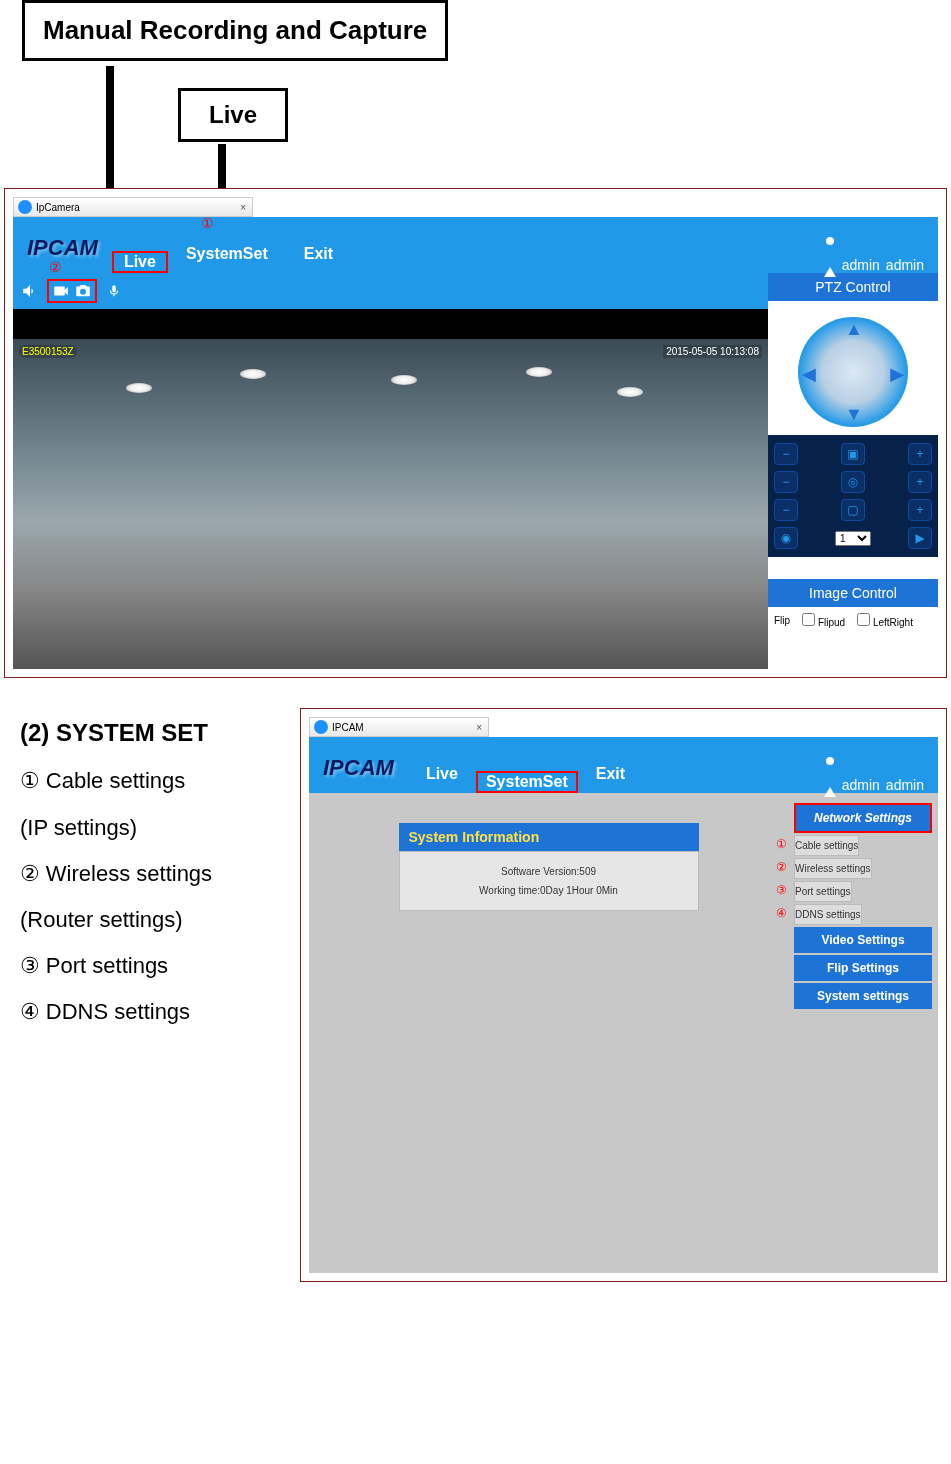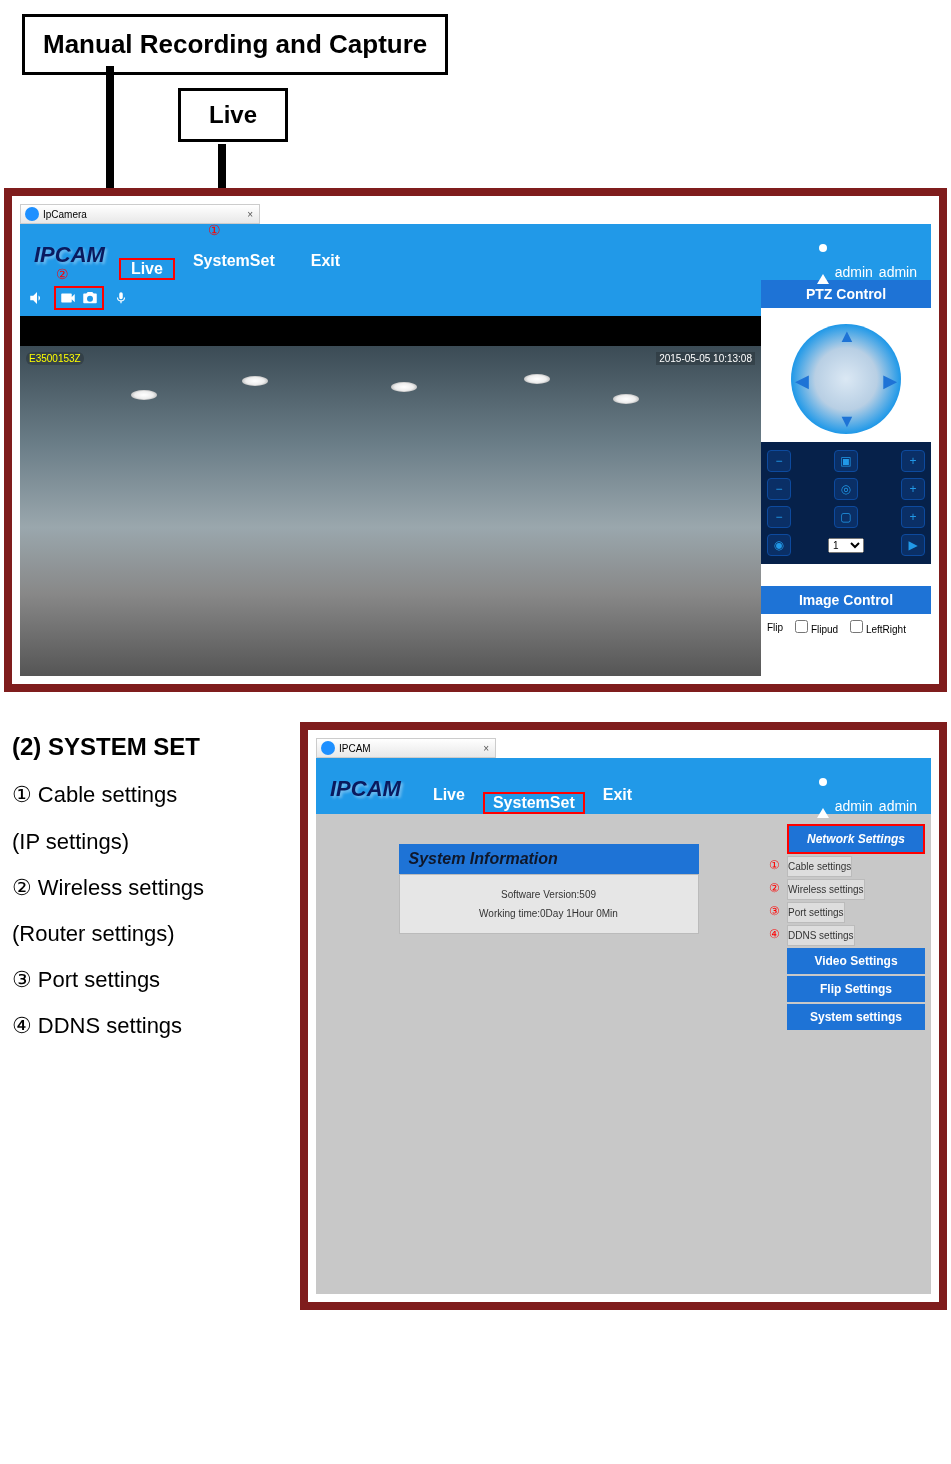--- a/index.html
+++ b/index.html
@@ -7,21 +7,21 @@
   
   
   .callout { position: absolute; border: 3px solid #000; background: #fff; padding: 12px 18px; font-weight: bold; font-size: 26px; }
   .callout-live { font-size: 24px; padding: 10px 28px; }
   
   
   .arrow-line { position: absolute; background: #000; width: 8px; }
   .arrow-head { position: absolute; width: 0; height: 0; border-left: 12px solid transparent; border-right: 12px solid transparent; border-top: 20px solid #000; }
   
   
-  .outer-box { border: 8px solid #7f1d1d; margin: 0 4px; background: #fff; padding: 8px; position: relative; }
+  .outer-box { border: 1px solid #7f1d1d; margin: 0 4px; background: #fff; padding: 8px; position: relative; }
   
   
   .browser-tab { display: flex; align-items: center; background: linear-gradient(#fff,#e8e8e8); border: 1px solid #ccc; height: 20px; width: 240px; }
   .browser-tab .ie-icon { width: 14px; height: 14px; background: #1e90ff; border-radius: 50%; margin: 0 4px; display: inline-block; }
   .browser-tab-text { font-size: 10px; flex: 1; }
   .browser-tab .close-x { font-size: 10px; padding: 0 6px; color: #555; }
   
   
   .app-header { background: #2199e8; color: #fff; display: flex; align-items: flex-end; height: 56px; position: relative; }
   .logo { font-style: italic; font-weight: bold; color: #0a1a5e; font-size: 22px; margin: 0 14px 12px 14px; text-shadow: 2px 2px 3px rgba(255,255,255,0.4); }
@@ -41,36 +41,36 @@
   
   
   .video-wrap { display:flex; }
   .video-pane { flex:1; background:#000; position:relative; height:360px; }
   .video-img { width:100%; height:100%; background: linear-gradient(180deg,#3b4b55 0%, #6b7e88 30%, #9aa7ad 55%, #888 75%, #555 100%); position:relative; }
   .video-overlay-id { position:absolute; top:6px; left:6px; font-size:10px; color:#ff0; background:rgba(0,0,0,.2); padding:1px 3px;border-radius:6px; }
   .video-overlay-ts { position:absolute; top:6px; right:6px; font-size:10px; color:#fff; background:rgba(0,0,0,.2); padding:1px 3px; }
   
   
   .side { width:170px; background:#fff; }
-  .side-title { background:#1e73d6; color:#fff; text-align:center; font-weight:bold; font-size:14px; padding:6px 0; }
+  .side-title { background:#1e73d6; color:#fff; text-align:center; font-weight:normal; font-size:14px; padding:6px 0; }
   .ptz-pad { display:flex; flex-direction:column; align-items:center; padding:8px 0; background:#fff; }
   .ptz-circle { width:110px; height:110px; border-radius:50%; background: radial-gradient(circle at 50% 50%, #dbe8f4 0%, #b8cfe4 40%, #2199e8 70%); position:relative; }
   .ptz-arrow { position:absolute; color:#1e73d6; font-size:18px; }
   .ptz-up{top:2px;left:47px;} .ptz-down{bottom:2px;left:47px;} .ptz-left{left:4px;top:46px;} .ptz-right{right:4px;top:46px;}
   .ptz-controls { background:#06214a; padding:8px 6px; display:flex; flex-direction:column; gap:6px; }
   .ptz-row { display:flex; justify-content:space-between; align-items:center; gap:6px; }
   .ptz-btn { width:24px; height:22px; background:#0a2f66; border-radius:4px; color:#2199e8; display:flex; align-items:center; justify-content:center; font-size:12px; border:1px solid #0d4a9e; }
   .preset-sel { font-size:10px; width:36px; }
   
   .img-ctrl-row { font-size:10px; padding:6px; display:flex; gap:12px; align-items:center; }
   
   
   .sys-body { display:flex; background:#c8c8c8; min-height:480px; }
   .sys-left { flex:1; padding:30px 20px; }
-  .panel-blue-hdr { background:#1e73d6; color:#0f172a; font-weight:bold; padding:6px 10px; font-size:16px;font-style:italic; }
+  .panel-blue-hdr { background:#1e73d6; color:#fde047; font-weight:bold; padding:6px 10px; font-size:14px; }
   .panel-body { background:#e6e6e6; border:1px solid #bbb; text-align:center; padding:14px; font-size:10px; color:#333; }
   .sys-right { width:150px; padding:10px 6px; display:flex; flex-direction:column; gap:2px; }
   .sys-cat { background:#1e73d6; color:#fff; text-align:center; font-size:12px; padding:6px 0; font-weight:bold; }
   .sys-item { background:#ddd; color:#333; text-align:right; font-size:10px; padding:4px 0; border:1px solid #bbb; }
   .num-label { position:relative; }
   .num-label .n { position:absolute; left:-18px; top:2px; color:#ff0000; font-size:12px; }
   
   
   .doc-row { display:flex; margin-top:30px; gap:16px; align-items:flex-start; }
   .doc-text { width:280px; font-size:22px; line-height:2.1; }
@@ -78,21 +78,21 @@
   .doc-text .circled { font-size:22px; }
   
   
   .light { position:absolute; width:26px; height:10px; background:radial-gradient(#fff,#eee,#888); border-radius:50%; }
   .black-bar-top { position:absolute; top:0; left:0; right:0; height:30px; background:#000; }
 </style>
 </head>
 <body>
 
 <div style="position:relative; height:190px;">
-  <div class="callout" style="top:14px; left:22px;text-align:right;">Manual Recording and Capture</div>
+  <div class="callout" style="top:0; left:22px;text-align:right;">Manual Recording and Capture</div>
   <div class="callout callout-live" style="top:88px; left:178px;">Live</div>
 
   <div class="arrow-line" style="left:106px; top:66px; height:214px;"></div>
   <div class="arrow-head" style="left:98px; top:278px;"></div>
 
   <div class="arrow-line" style="left:218px; top:144px; height:100px;"></div>
   <div class="arrow-head" style="left:210px; top:242px;"></div>
 </div>
 
 <div class="outer-box" style="margin-top:-2px;">
@@ -201,21 +201,21 @@
       <div class="img-ctrl-row">
         <span>Flip</span>
         <label><input type="checkbox" style=""> <span>Flipud</span></label>
         <label><input type="checkbox" style=""> <span>LeftRight</span></label>
       </div>
     </div>
   </div>
 </div>
 
 <div class="doc-row">
-  <div class="doc-text" style="padding-left:12px;">
+  <div class="doc-text" style="padding-left:20px;">
     <div class="hdr">(2) SYSTEM SET</div>
     <div class="circled">① Cable settings</div>
     <div>(IP settings)</div>
     <div class="circled">② Wireless settings</div>
     <div>(Router settings)</div>
     <div class="circled">③ Port settings</div>
     <div class="circled">④ DDNS settings</div>
   </div>
 
   <div class="outer-box" style="flex:1; padding:8px;">

